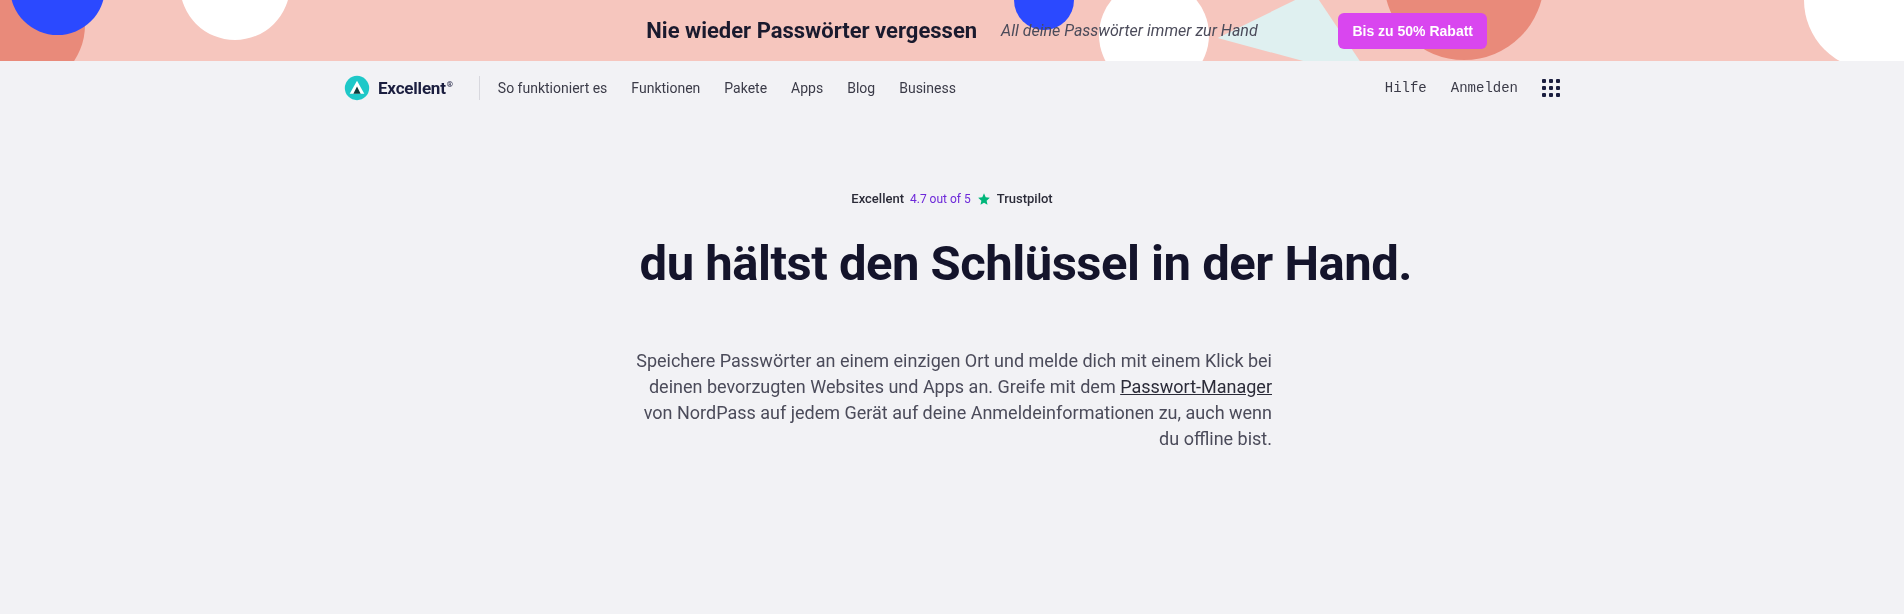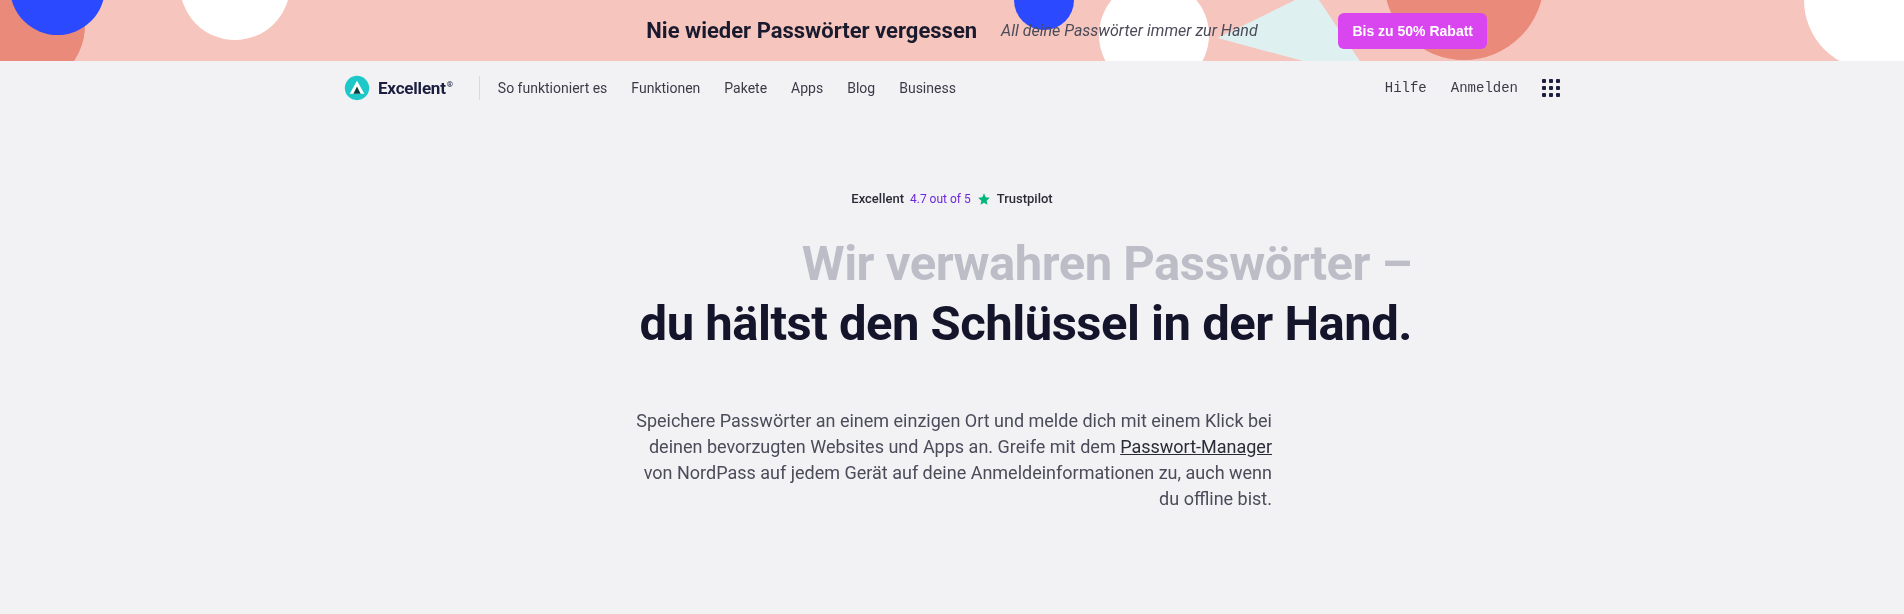--- a/index.html
+++ b/index.html
@@ -230,20 +230,19 @@
   <div class="trustpilot">
     <span class="excellent">Excellent</span>
     <span class="score">4.7 out of 5</span>
     <svg class="tp-star" viewBox="0 0 24 24">
       <path d="M12 2l2.9 6.9L22 10l-5.5 4.8L18 22l-6-3.6L6 22l1.5-7.2L2 10l7.1-1.1z"></path>
     </svg>
     <span class="tp-word">Trustpilot</span>
   </div>
 
   <h1 class="headline">
-    <span class="line1">Wir verwahren Passwörter –</span>
     <span class="line2">du hältst den Schlüssel in der Hand.</span>
   </h1>
 
   <p class="sub">
     <span>Speichere Passwörter an einem einzigen Ort und melde dich mit einem Klick bei deinen bevorzugten Websites und Apps an. Greife mit dem </span><a class="pm-link">Passwort-Manager</a><span> von NordPass auf jedem Gerät auf deine Anmeldeinformationen zu, auch wenn du offline bist.</span>
   </p>
 </section>
 
 </body></html>

